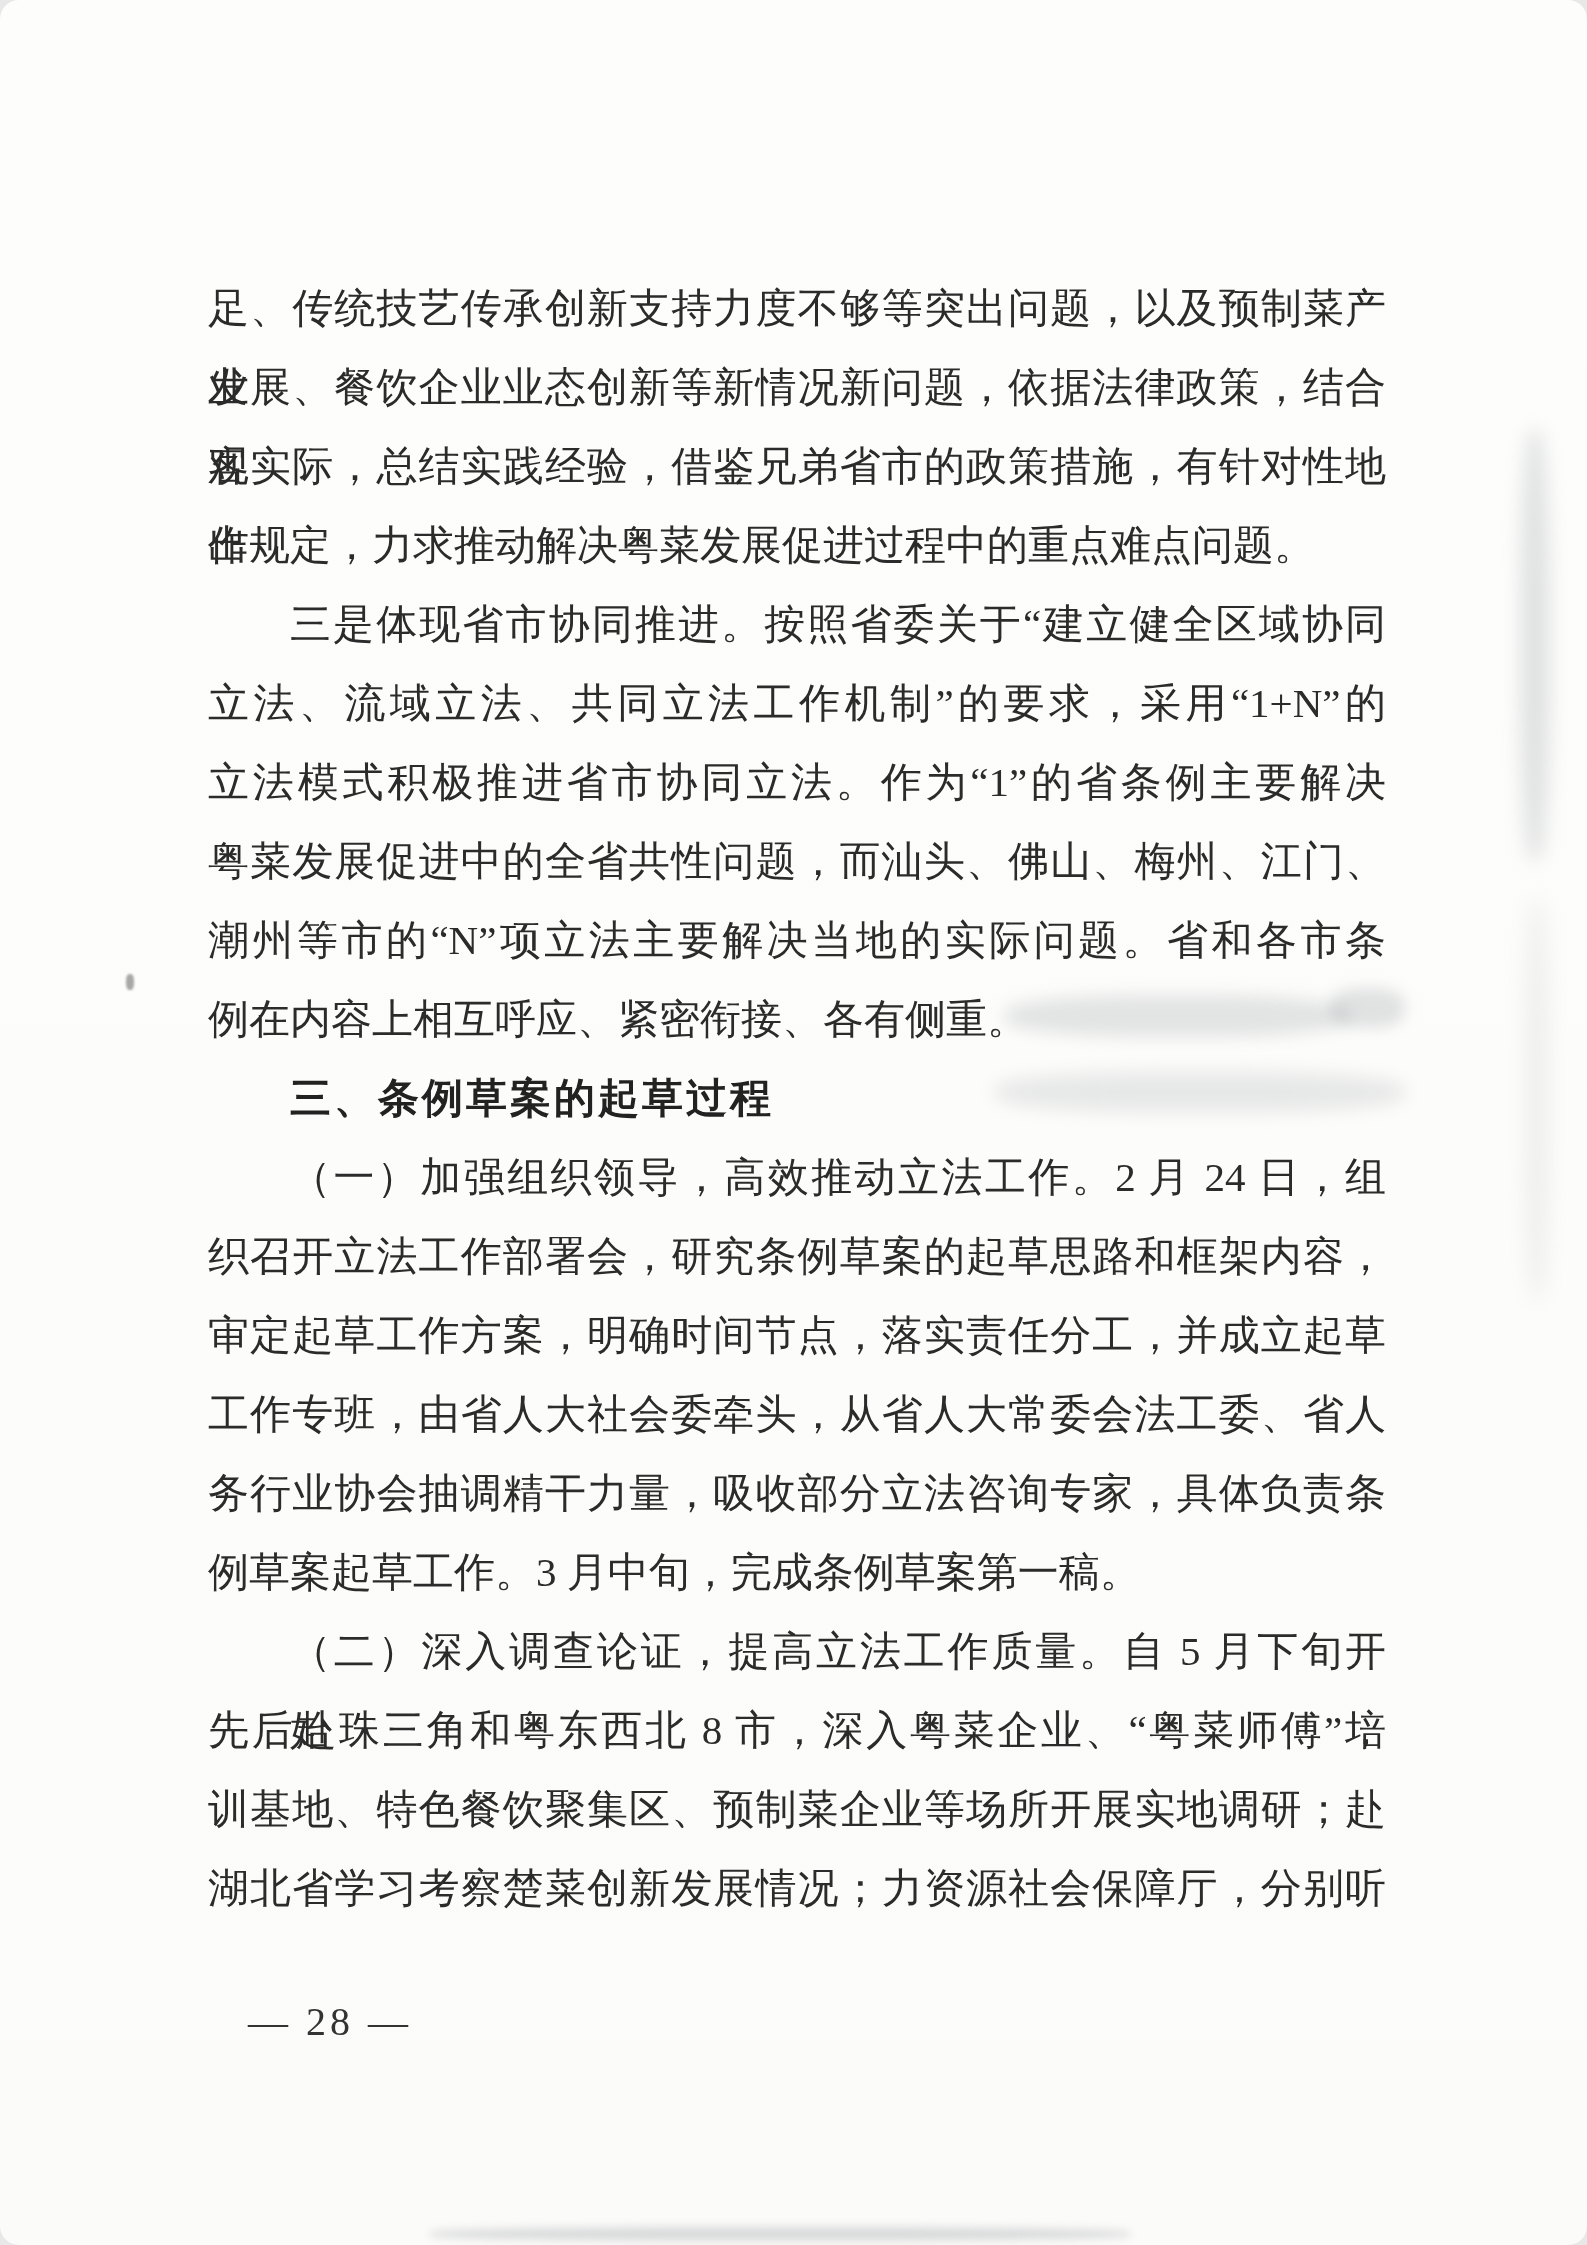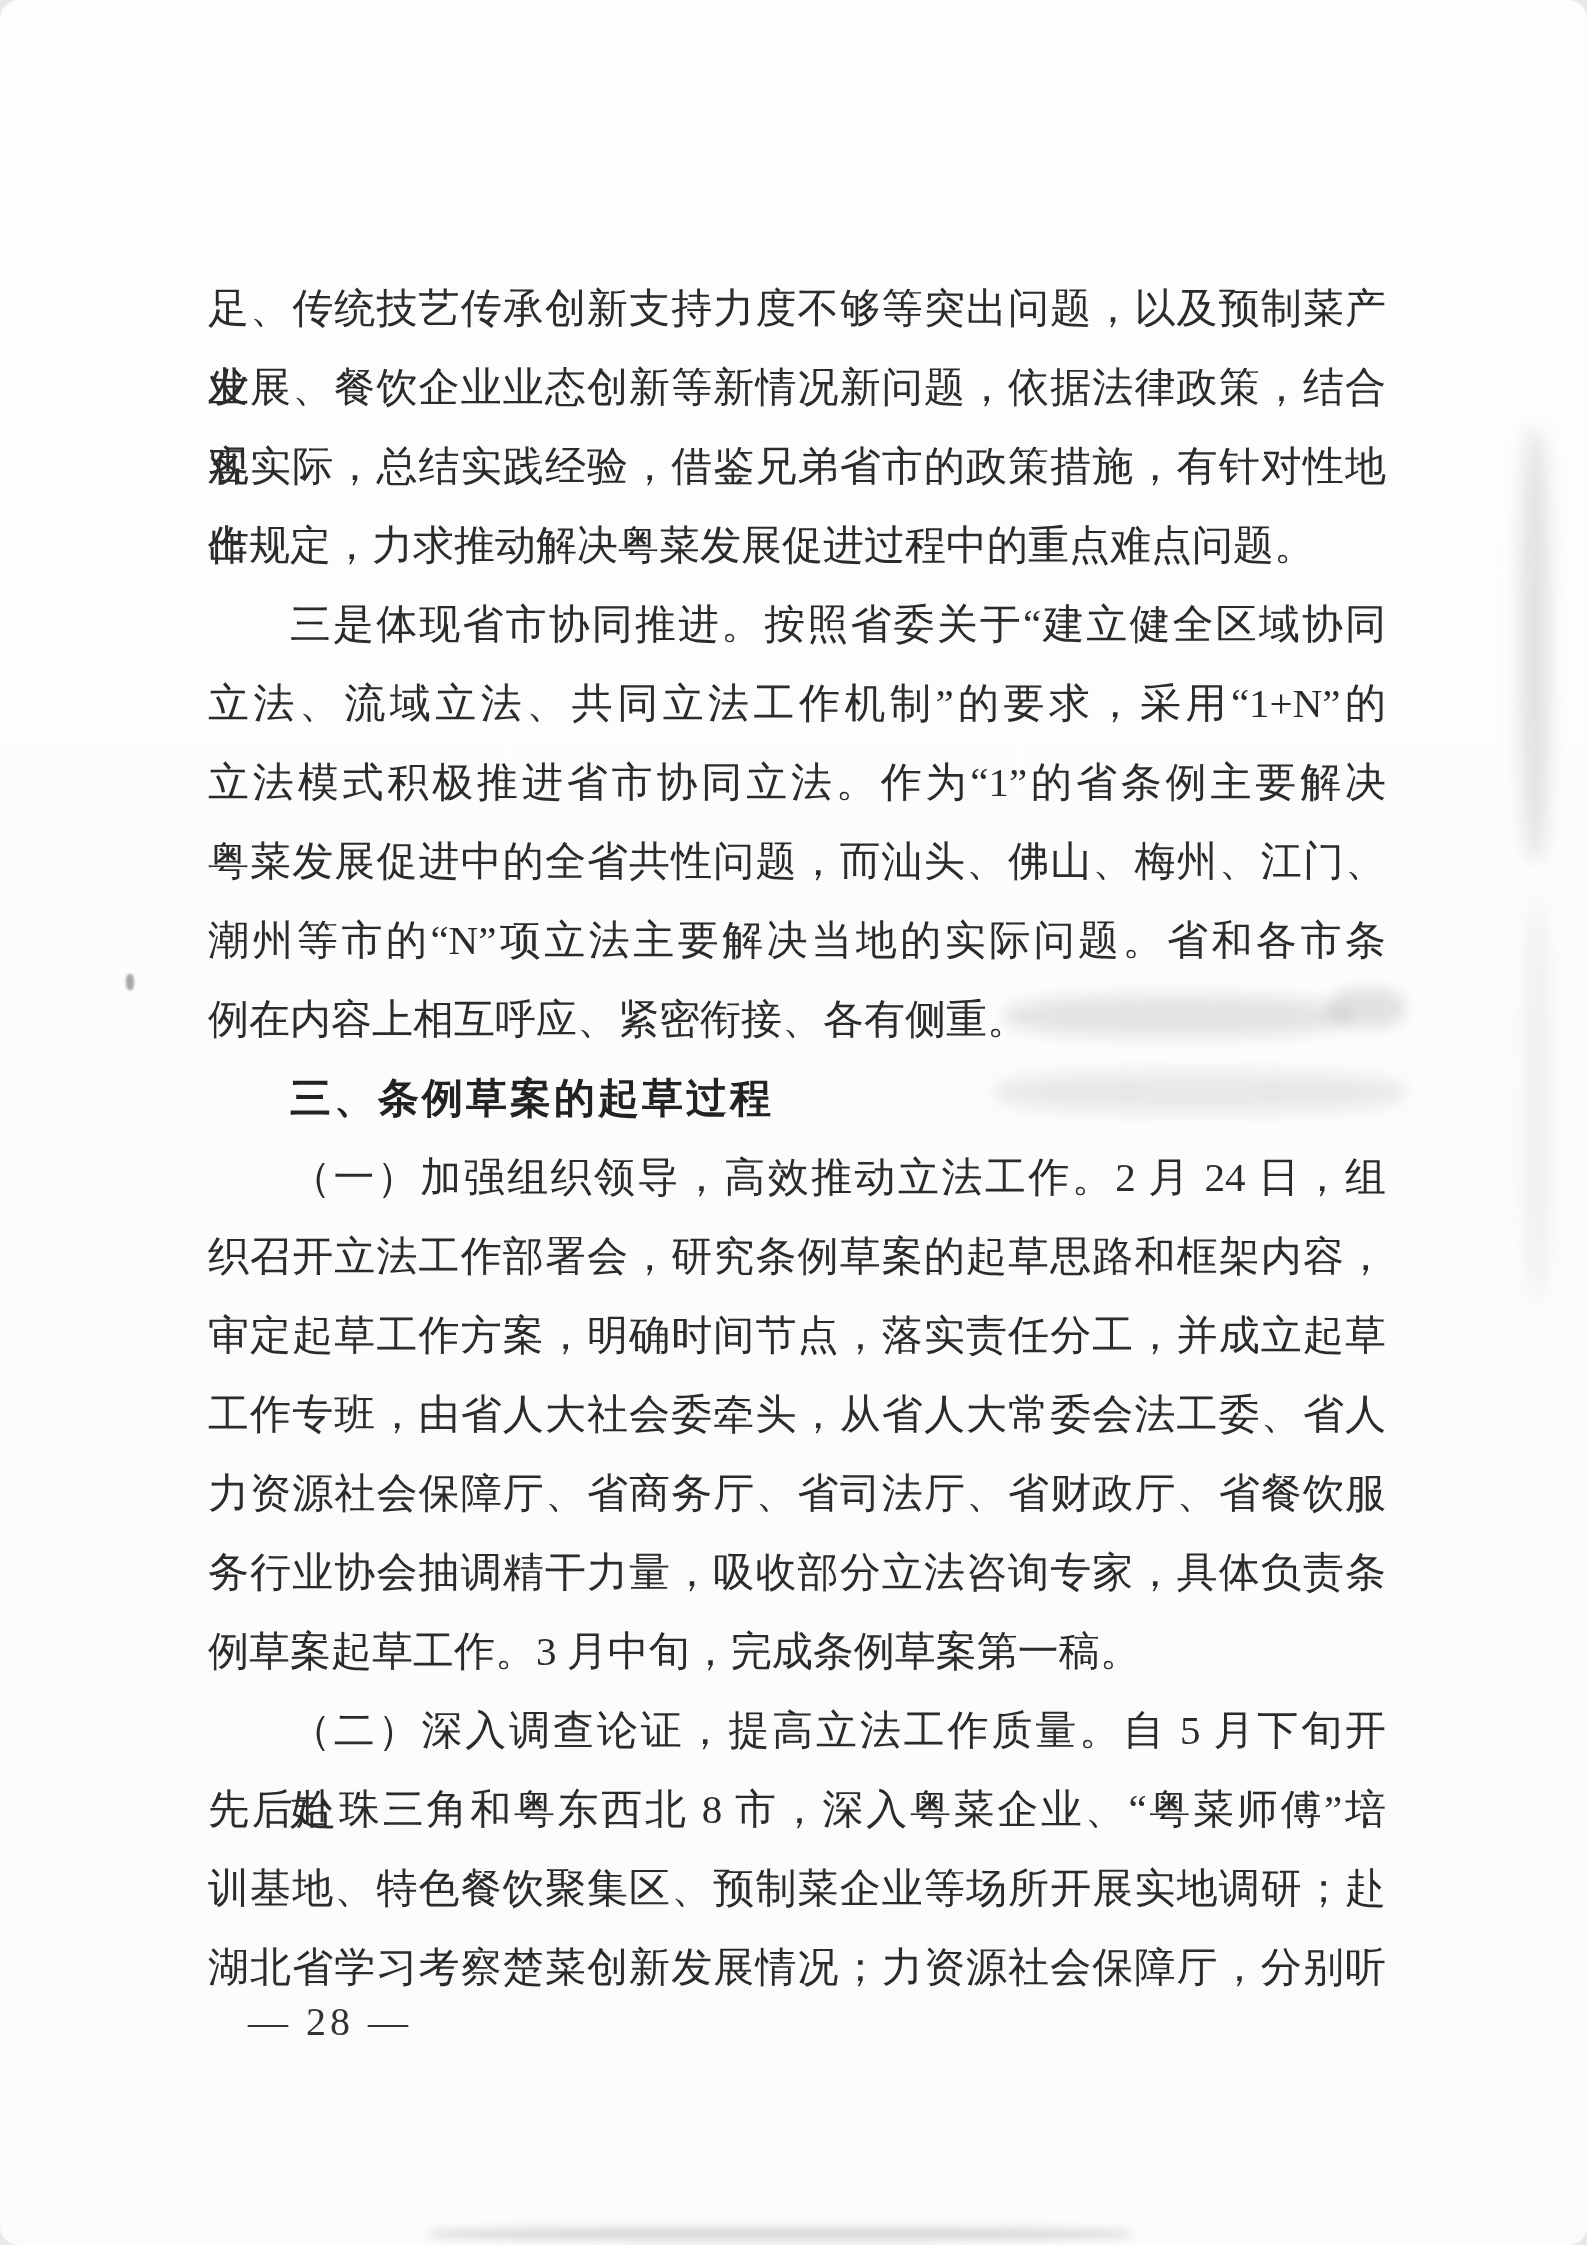--- a/index.html
+++ b/index.html
@@ -84,21 +84,20 @@
       <div class="line flush">立法、流域立法、共同立法工作机制”的要求，采用“1+N”的</div>
       <div class="line flush">立法模式积极推进省市协同立法。作为“1”的省条例主要解决</div>
       <div class="line flush">粤菜发展促进中的全省共性问题，而汕头、佛山、梅州、江门、</div>
       <div class="line flush">潮州等市的“N”项立法主要解决当地的实际问题。省和各市条</div>
       <div class="line end">例在内容上相互呼应、紧密衔接、各有侧重。</div>
       <div class="line heading indent end">三、条例草案的起草过程</div>
       <div class="line indent flush">（一）加强组织领导，高效推动立法工作。2 月 24 日，组</div>
       <div class="line flush">织召开立法工作部署会，研究条例草案的起草思路和框架内容，</div>
       <div class="line flush">审定起草工作方案，明确时间节点，落实责任分工，并成立起草</div>
       <div class="line flush">工作专班，由省人大社会委牵头，从省人大常委会法工委、省人</div>
-      <div class="line flush">力资源社会保障厅、省商务厅、省司法厅、省财政厅、省餐饮服</div>
       <div class="line flush">务行业协会抽调精干力量，吸收部分立法咨询专家，具体负责条</div>
       <div class="line end">例草案起草工作。3 月中旬，完成条例草案第一稿。</div>
       <div class="line indent flush">（二）深入调查论证，提高立法工作质量。自 5 月下旬开始，</div>
       <div class="line flush">先后赴珠三角和粤东西北 8 市，深入粤菜企业、“粤菜师傅”培</div>
       <div class="line flush">训基地、特色餐饮聚集区、预制菜企业等场所开展实地调研；赴</div>
       <div class="line flush">湖北省学习考察楚菜创新发展情况；力资源社会保障厅，分别听</div>
     </div>
 
   <div class="page-number">— 28 —</div>
 

